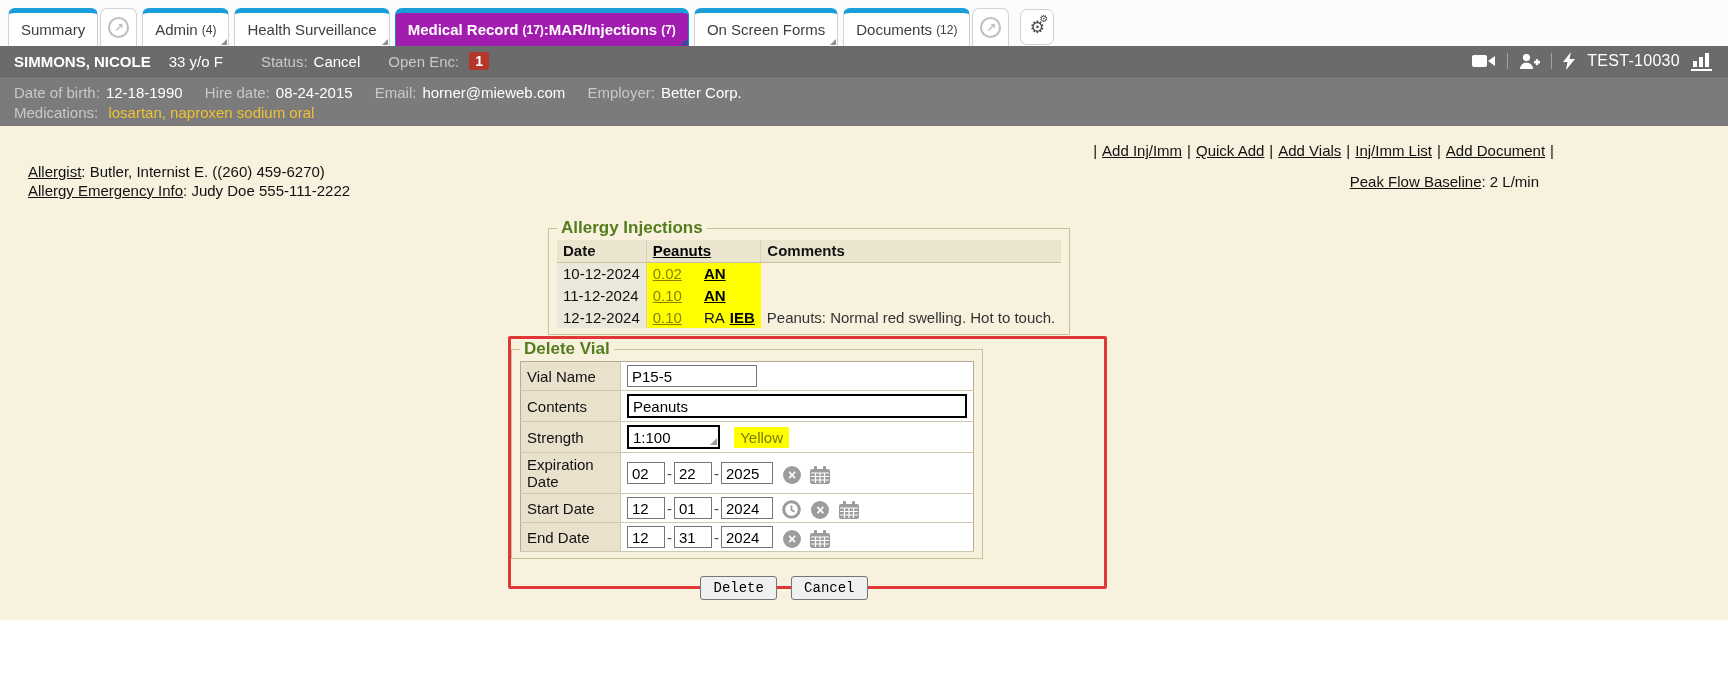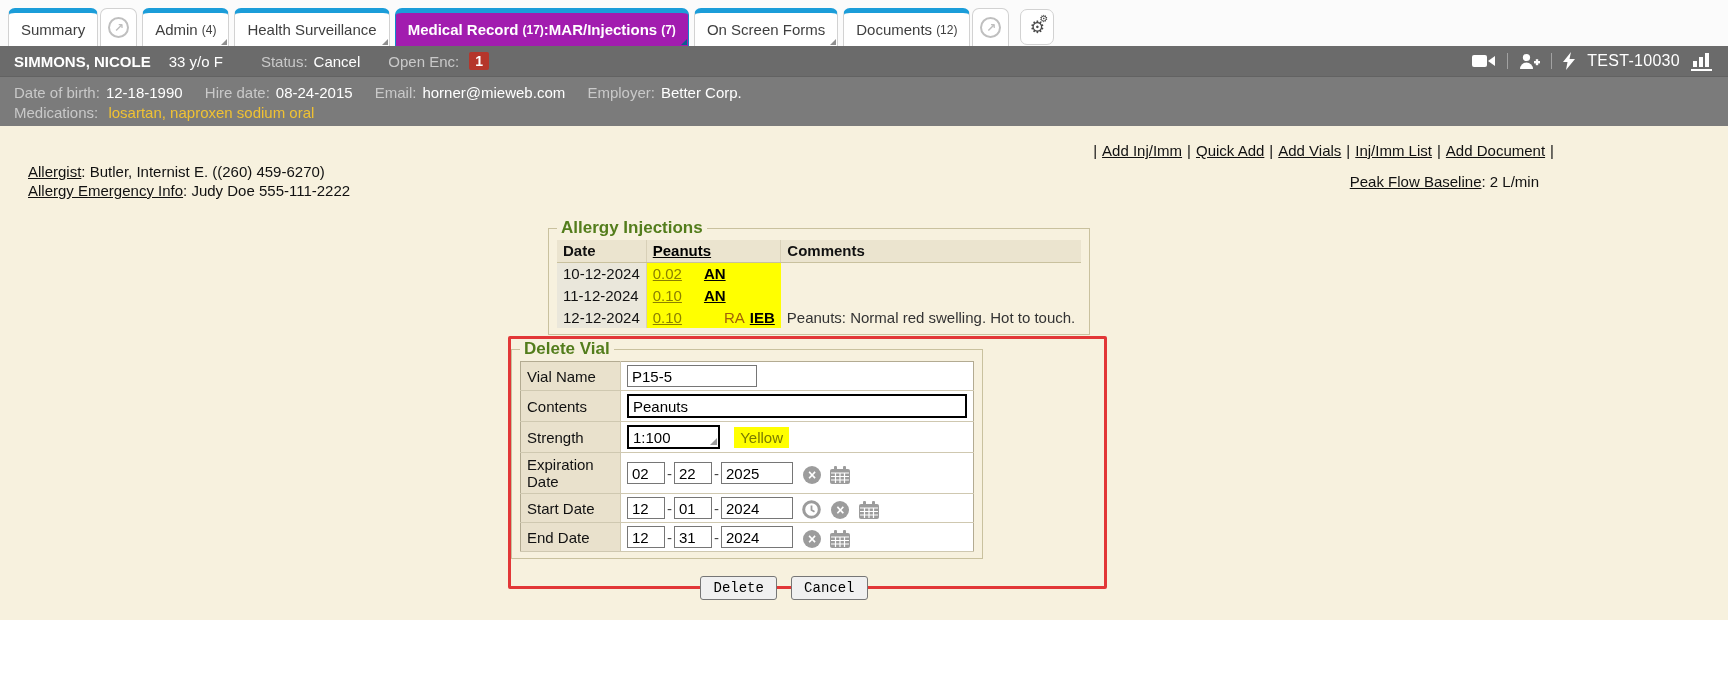--- a/index.html
+++ b/index.html
@@ -76,41 +76,41 @@
   .inj-table th { text-align:left; background:#ebe4cf; border-bottom:1px solid #c9c19e;
                   border-right:1px solid #d8d0b8; padding:2px 6px; height:22px; }
   .inj-table th:last-child { border-right:none; }
   .inj-table th a { color:#000; text-decoration:underline; }
   .inj-table td { padding:2px 6px; height:22px; white-space:nowrap; }
   .date-cell { background:#eae7db; border-right:1px solid #d8d0b8; width:88px; }
   .dose-cell { background:#ffff00; width:96px; }
   .comment-cell { color:#333;text-align:center; }
   a.dose { color:#8b8000; text-decoration:underline; margin-right:22px; }
   a.code { color:#000; text-decoration:underline; font-weight:bold; }
-  .code-plain { color:#a16207; margin-right:5px;margin-left:20px; }
+  .code-plain { color:#0f172a; margin-right:5px; }
 
   .red-box { position:absolute; left:508px; top:210px; width:599px; height:253px;
              border:3px solid #e23737; border-radius:2px; }
   .dv-panel { margin:4px 0 0 37px; width:472px; }
   .dv-table { width:100%; border-collapse:collapse; font-size:15px; background:#fff;
               border:1px solid #b3ab92; }
   .dv-table td { border-bottom:1px solid #cfc8b0; padding:3px 6px; height:28px; vertical-align:middle; }
   td.flabel { background:#e9e1cc; width:104px; border-right:1px solid #cfc8b0; }
   td.fval { background:#fff; white-space:nowrap; }
 
   input { font-family:"Liberation Sans", sans-serif; font-size:15px; color:#000;
           border:1px solid #767676; background:#fff; padding:1px 4px; height:22px; }
   .in-vial { width:130px; }
   .in-contents { width:340px; border:2px solid #000; height:24px; }
   .strength-wrap { position:relative; display:inline-block; }
   .in-strength { width:93px; border:2px solid #000; height:24px; }
   .resize-corner { position:absolute; right:3px; bottom:4px; width:0; height:0;
                    border-left:7px solid transparent; border-bottom:7px solid #9b9b9b; }
   .in-mm, .in-dd { width:38px; }
-  .in-yy { width:72px; }
+  .in-yy { width:52px; }
   .dash { margin:0 2px; color:#444; }
   .hl-yellow { background:#ffff00; color:#7a7a00; padding:2px 6px; margin-left:10px; }
 
   .icon-x { display:inline-block; width:18px; height:18px; border-radius:50%; background:#9c9c9c;
             color:#fff; text-align:center; line-height:18px; font-size:14px; font-weight:bold;
             vertical-align:middle; margin-left:6px; }
   .icon-x::before { content:"\00D7"; }
   .iconsvg { vertical-align:middle; margin-left:5px; }
 
   .dv-buttons { margin:17px 0 0 37px; width:472px; text-align:center; }

